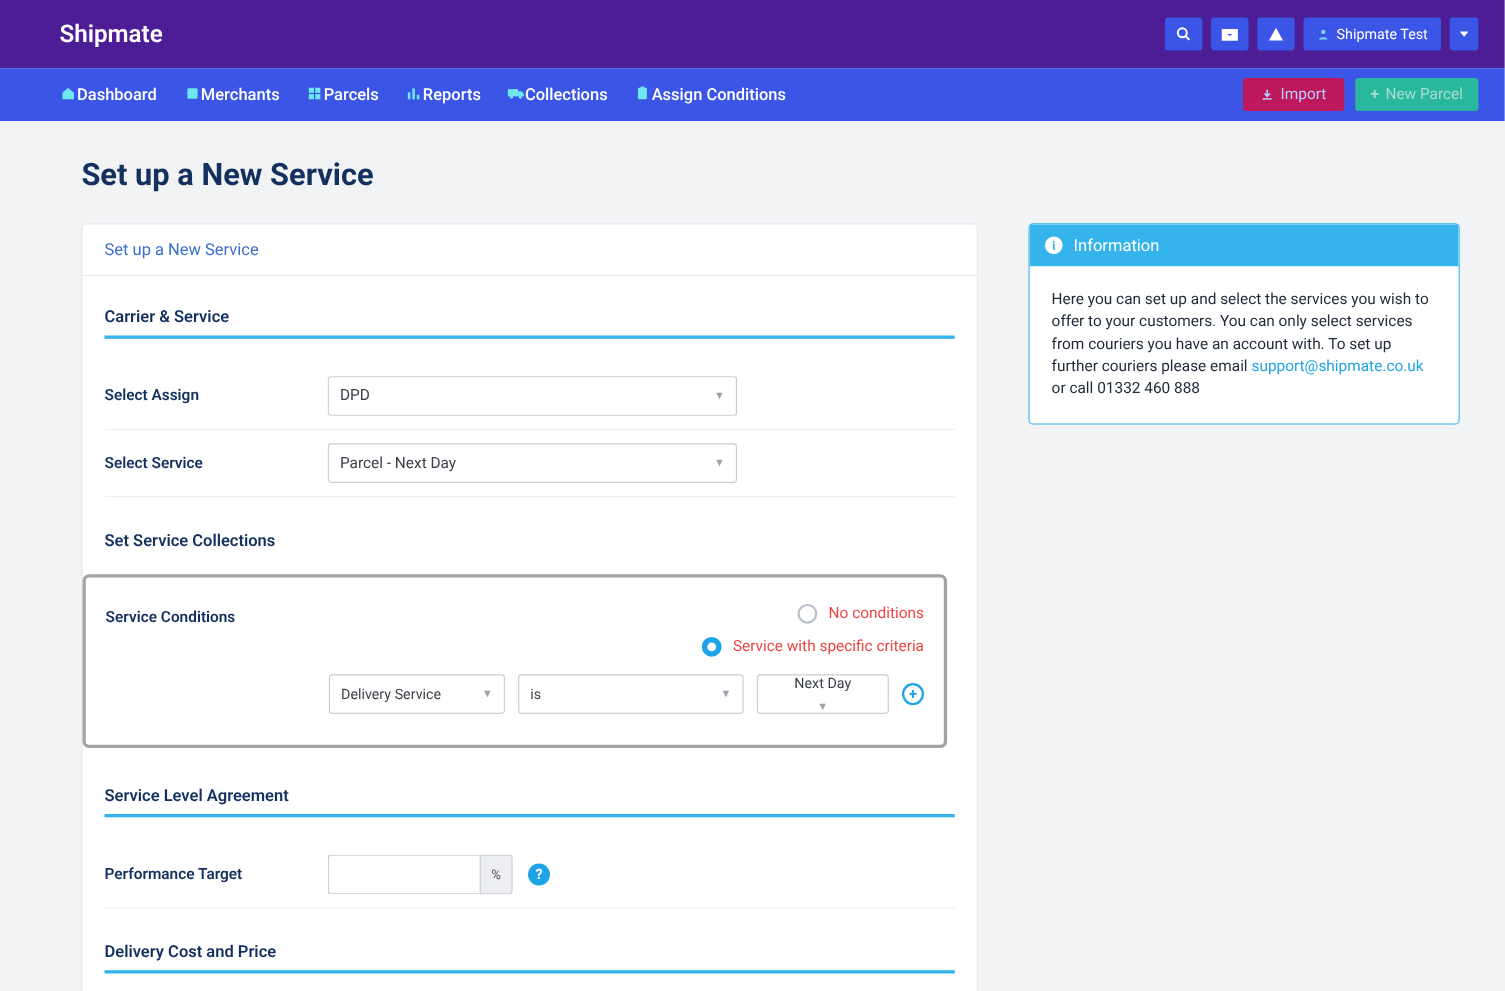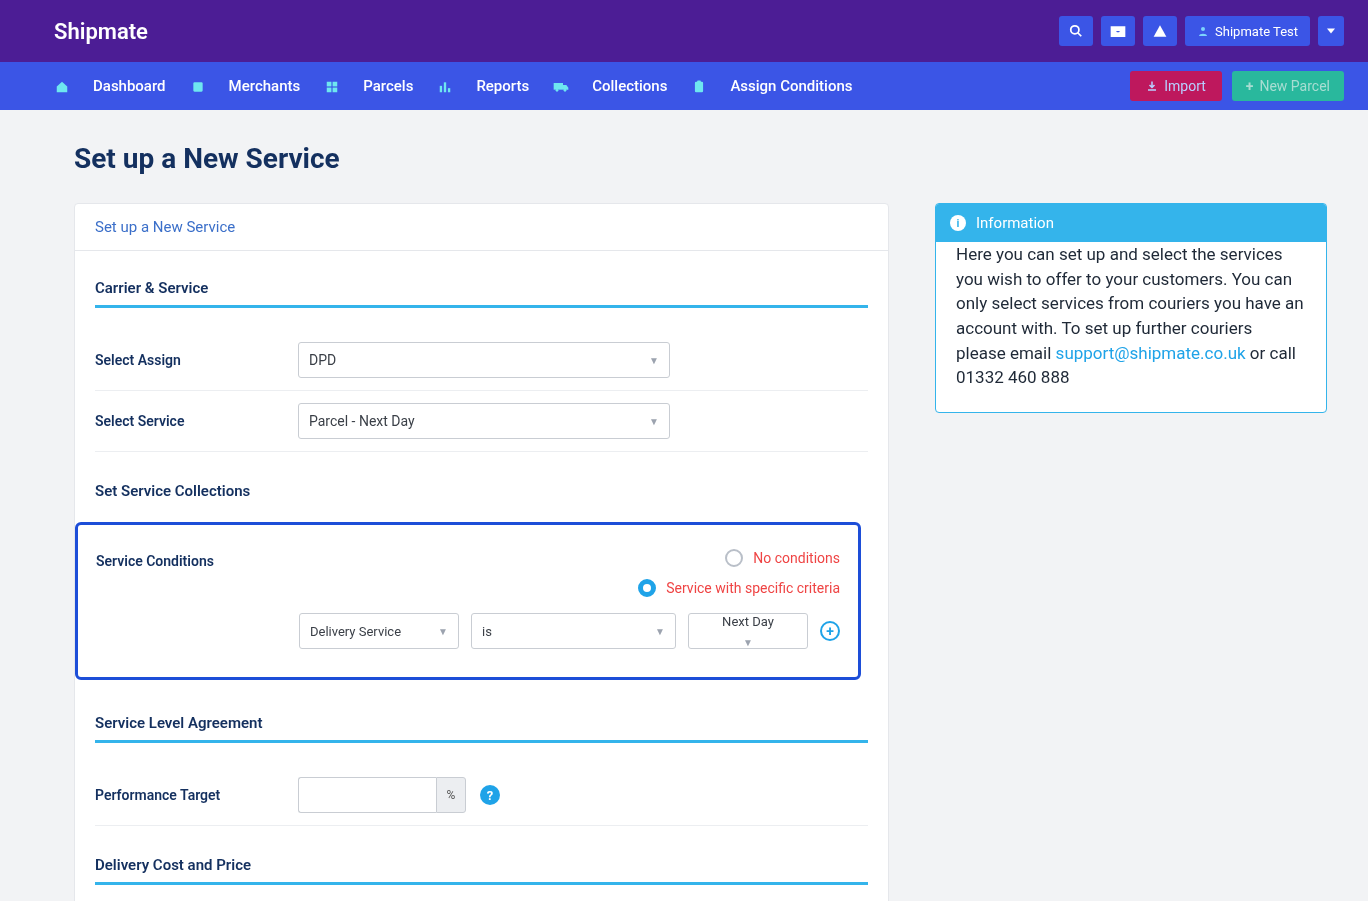--- a/index.html
+++ b/index.html
@@ -7,21 +7,21 @@
 
 .topbar { background: #4c1d95; height: 62px; display: flex; align-items: center; padding: 0 24px 0 54px; justify-content: space-between; }
 .brand { color: #fff; font-size: 22px; font-weight: 600; }
 .topbar-right { display: flex; gap: 8px; align-items: center; }
 .icon-btn { width: 34px; height: 30px; background: #3b55e6; border-radius: 3px; display: flex; align-items: center; justify-content: center; cursor: pointer; color: #fff; }
 .user-btn { height: 30px; background: #3b55e6; border-radius: 3px; display: flex; align-items: center; padding: 0 12px; color: #fff; font-size: 13px; gap: 6px; cursor: pointer; }
 .caret-btn { width: 26px; height: 30px; background: #3b55e6; border-radius: 3px; display: flex; align-items: center; justify-content: center; cursor: pointer; color: #fff; }
 
 .navbar { background: #3b55e6; height: 48px; display: flex; align-items: center; padding: 0 24px 0 54px; justify-content: space-between; }
 .nav-links { display: flex; gap: 24px; }
-.nav-link { color: #fff; font-size: 15px; font-weight: 500; display: flex; align-items: flex-end; gap: 23px; cursor: pointer; }
+.nav-link { color: #fff; font-size: 15px; font-weight: 500; display: flex; align-items: flex-start; gap: 0; cursor: pointer; }
 .nav-icon { width: 16px; height: 16px; display: inline-flex; align-items: center; justify-content: center; color: #6ee7f0; }
 .nav-right { display: flex; gap: 10px; }
 .import-btn { background: #be185d; color: #b8d0ff; padding: 7px 16px; border-radius: 3px; font-size: 14px; display: flex; gap: 6px; align-items: center; cursor: pointer; }
 .newparcel-btn { background: #29b89d; color: #a8ddd2; padding: 7px 14px; border-radius: 3px; font-size: 14px; display: flex; gap: 6px; align-items: center; cursor: pointer; }
 
 .container { max-width: 1260px; margin: 0 auto; padding: 32px 20px; }
 .page-title { color: #14305f; font-size: 28px; font-weight: 700; margin-bottom: 28px; }
 .layout { display: flex; gap: 46px; align-items: flex-start; }
 .main-panel { flex: 0 0 800px; background: #fff; border: 1px solid #e5e7eb; border-radius: 4px; }
 .panel-head { padding: 14px 20px; border-bottom: 1px solid #e5e7eb; color: #3b6fc9; font-size: 15px; }
@@ -33,40 +33,40 @@
 .form-label { flex: 0 0 203px; color: #14305f; font-weight: 600; font-size: 14px; }
 .form-control { flex: 1; }
 
 .select { border: 1px solid #c9cdd3; border-radius: 3px; height: 36px; display: flex; align-items: center; justify-content: space-between; padding: 0 10px; background: #fff; color: #3a3f47; font-size: 14px; cursor: pointer; }
 .select .caret { color: #9ca3af; font-size: 10px; }
 .select.wide { width: 372px; }
 .select.sm { width: 160px; height: 36px; font-size: 13px; }
 .select.md { width: 205px; height: 36px; font-size: 13px; }
 .select.sm2 { width: 120px; height: 36px; font-size: 13px; flex-direction: column; }
 
-.conditions-highlight { border: 3px solid #1d4ed8; border-radius: 6px; padding: 24px 18px 28px; margin-left: -20px; margin-right: 7px; margin-bottom: 24px; }
+.conditions-highlight { border: 3px solid #a3a3a3; border-radius: 6px; padding: 24px 18px 28px; margin-left: -20px; margin-right: 7px; margin-bottom: 24px; }
 .cond-inner { display: flex; }
 .cond-label { flex: 0 0 203px; color: #14305f; font-weight: 600; font-size: 14px; padding-top: 4px; }
 .cond-options { flex: 1; }
 .radio-row { display: flex; align-items: center; gap: 10px; margin-bottom: 12px; color: #ef4444; font-size: 14px; cursor: pointer; justify-content: flex-end; }
 .radio { width: 18px; height: 18px; border-radius: 50%; border: 2px solid #b9bfc8; display: inline-block; position: relative; }
 .radio.checked { border: 5px solid #1fa3e8; }
 .criteria-row { display: flex; gap: 12px; align-items: center; margin-top: 16px; }
 .add-circle { width: 20px; height: 20px; border: 2px solid #1fa3e8; border-radius: 50%; display: flex; align-items: center; justify-content: center; color: #1fa3e8; font-weight: 700; font-size: 14px; cursor: pointer; }
 
 .perf-row { display: flex; align-items: center; gap: 14px; }
 .perf-input-grp { display: flex; }
 .perf-input { width: 138px; height: 36px; border: 1px solid #c9cdd3; border-right: none; border-radius: 3px 0 0 3px; padding: 0 8px; font-size: 14px; }
 .perf-addon { width: 30px; height: 36px; border: 1px solid #c9cdd3; background: #eceef1; display: flex; align-items: center; justify-content: center; font-size: 12px; color: #555; border-radius: 0 3px 3px 0; }
 .help-circle { width: 20px; height: 20px; background: #1fa3e8; border-radius: 50%; color: #fff; display: flex; align-items: center; justify-content: center; font-weight: 700; font-size: 13px; cursor: pointer; }
 
 .info-panel { flex: 0 0 392px; border: 1px solid #34b4eb; border-radius: 4px; overflow: hidden; background: #fff; }
 .info-head { background: #34b4eb; color: #fff; padding: 10px 14px; font-size: 15px; display: flex; align-items: center; gap: 10px; }
 .info-icon { width: 16px; height: 16px; background: #fff; color: #34b4eb; border-radius: 50%; display: flex; align-items: center; justify-content: center; font-size: 11px; font-weight: 700; }
-.info-body { padding: 0 20px 22px; color: #1f2937; font-size: 17px; line-height: 1.45; }
+.info-body { padding: 20px 20px 22px; color: #1f2937; font-size: 14px; line-height: 1.45; }
 .info-body a { color: #1fa3e8; text-decoration: none; }
 
 .spacer { height: 20px; }
 svg { display: block; }
 </style>
 </head>
 <body>
 
 <div class="topbar">
   <div class="brand">Shipmate</div>

